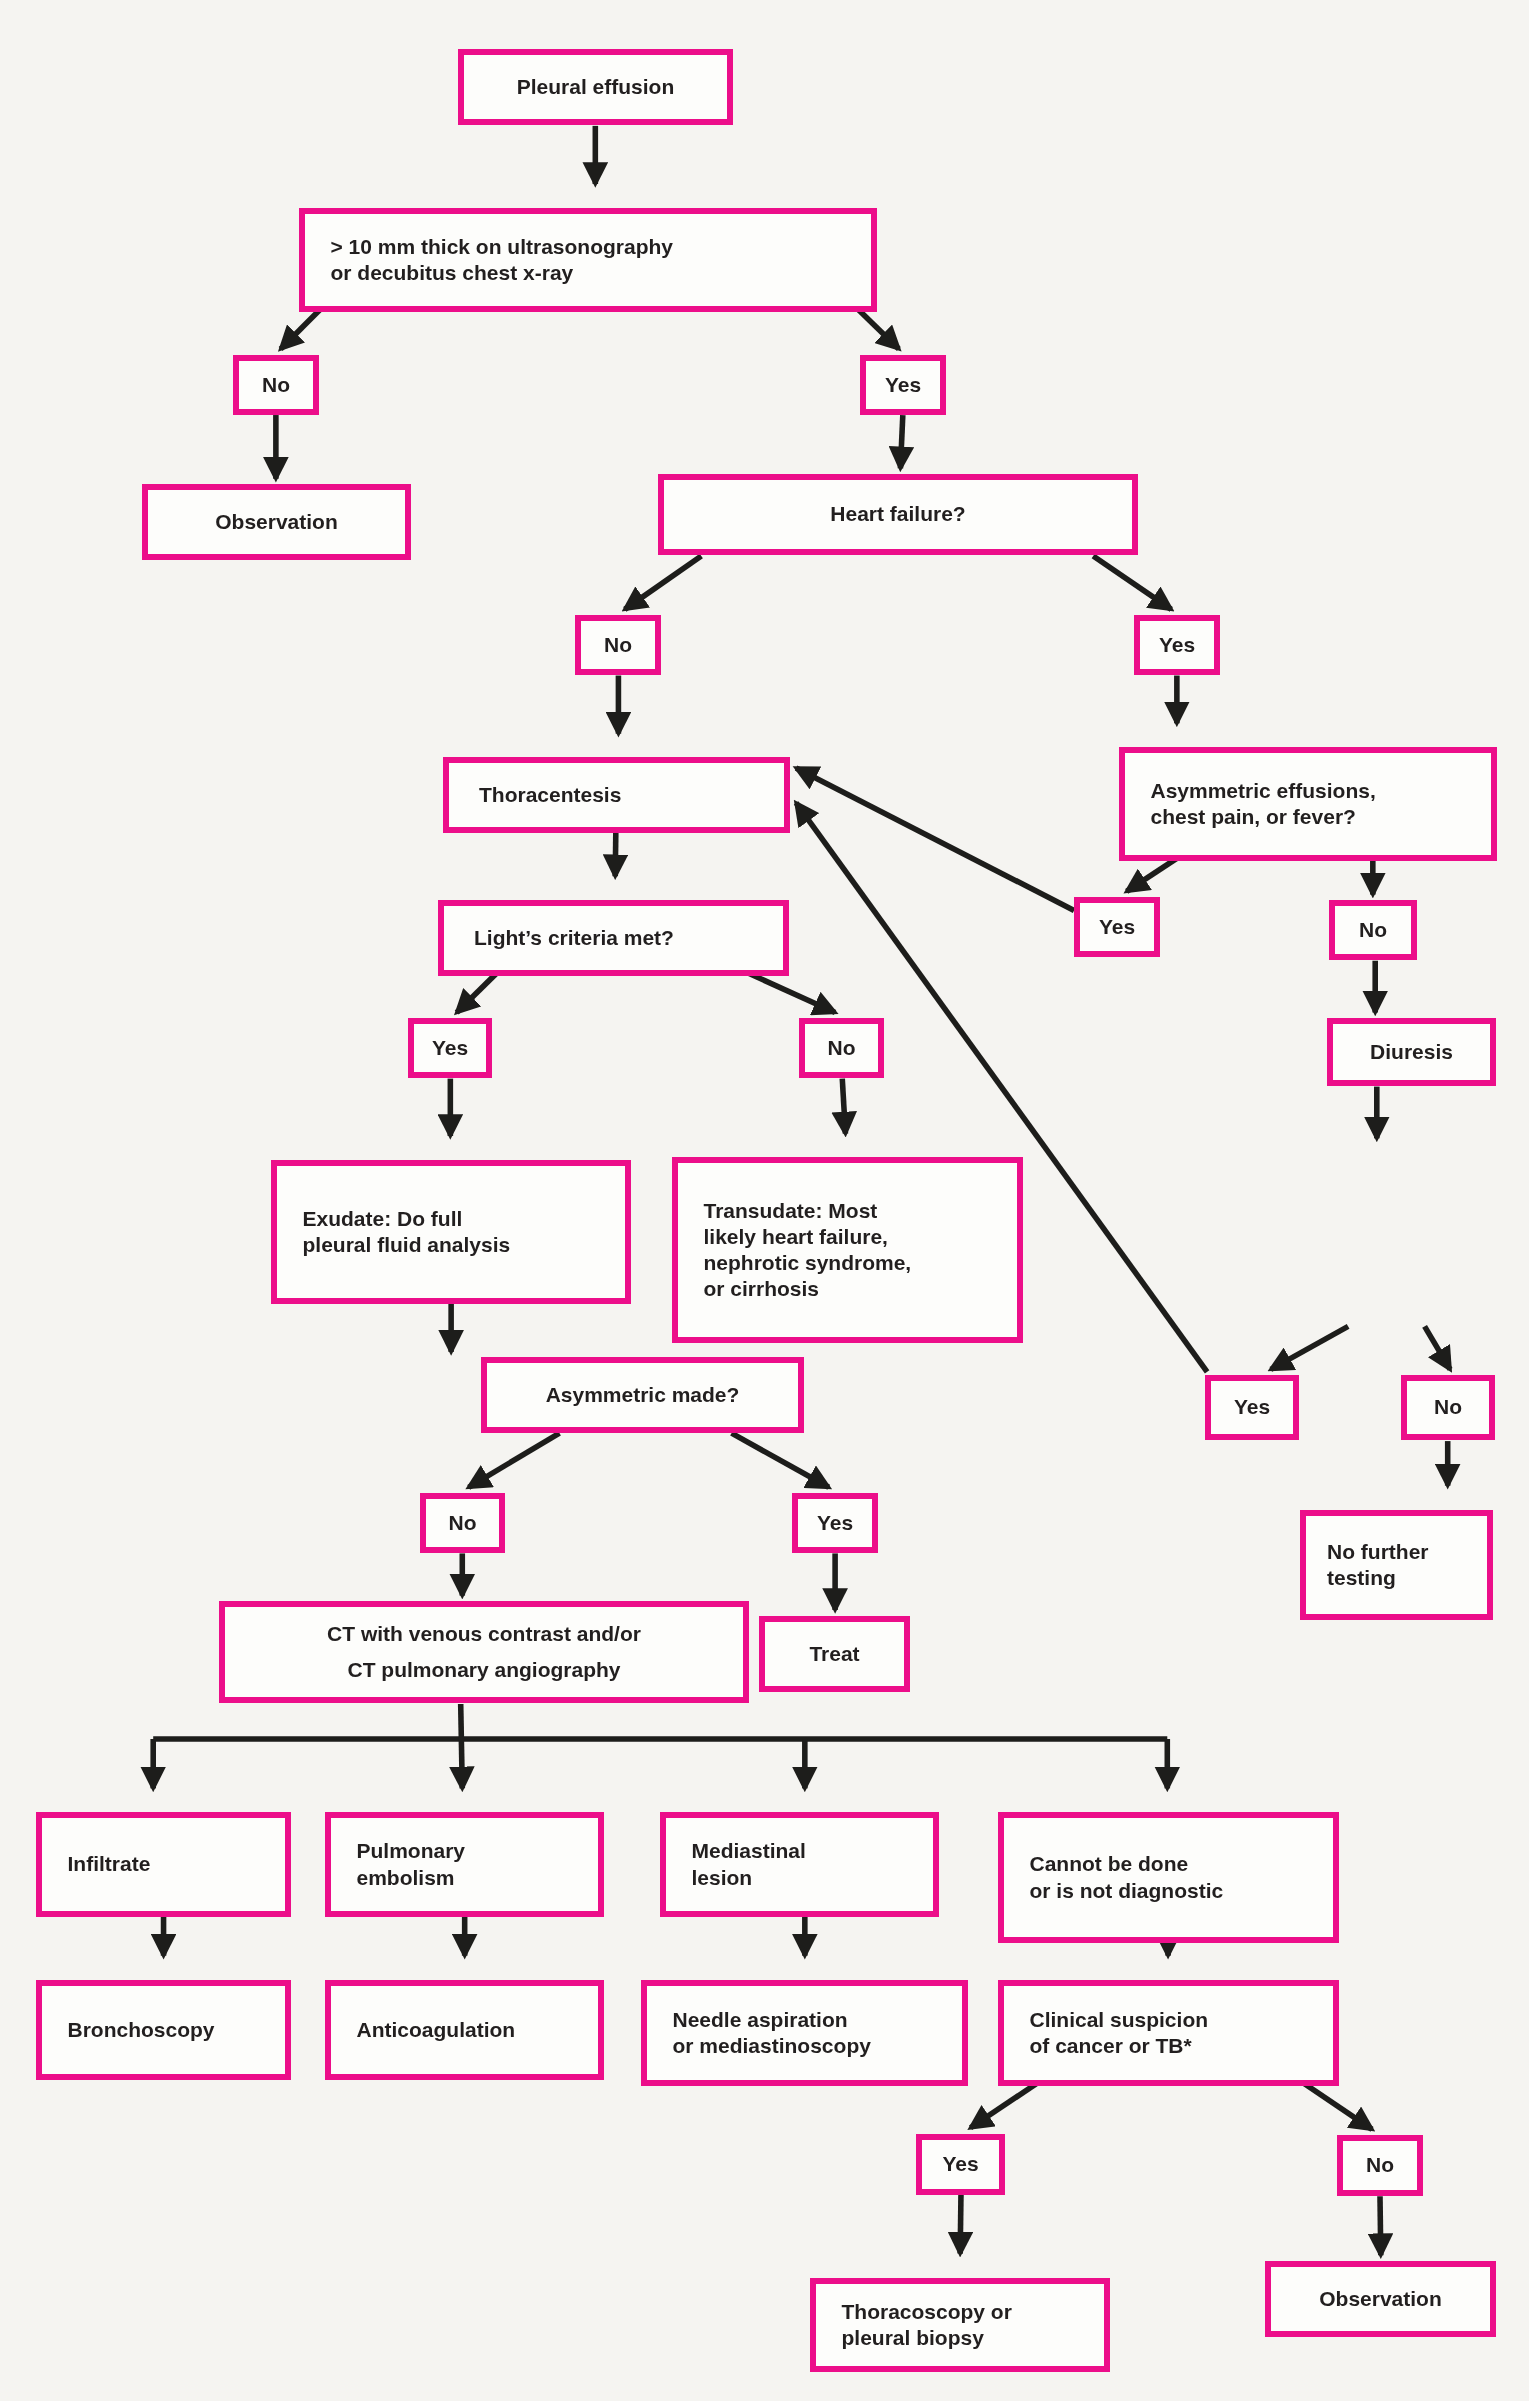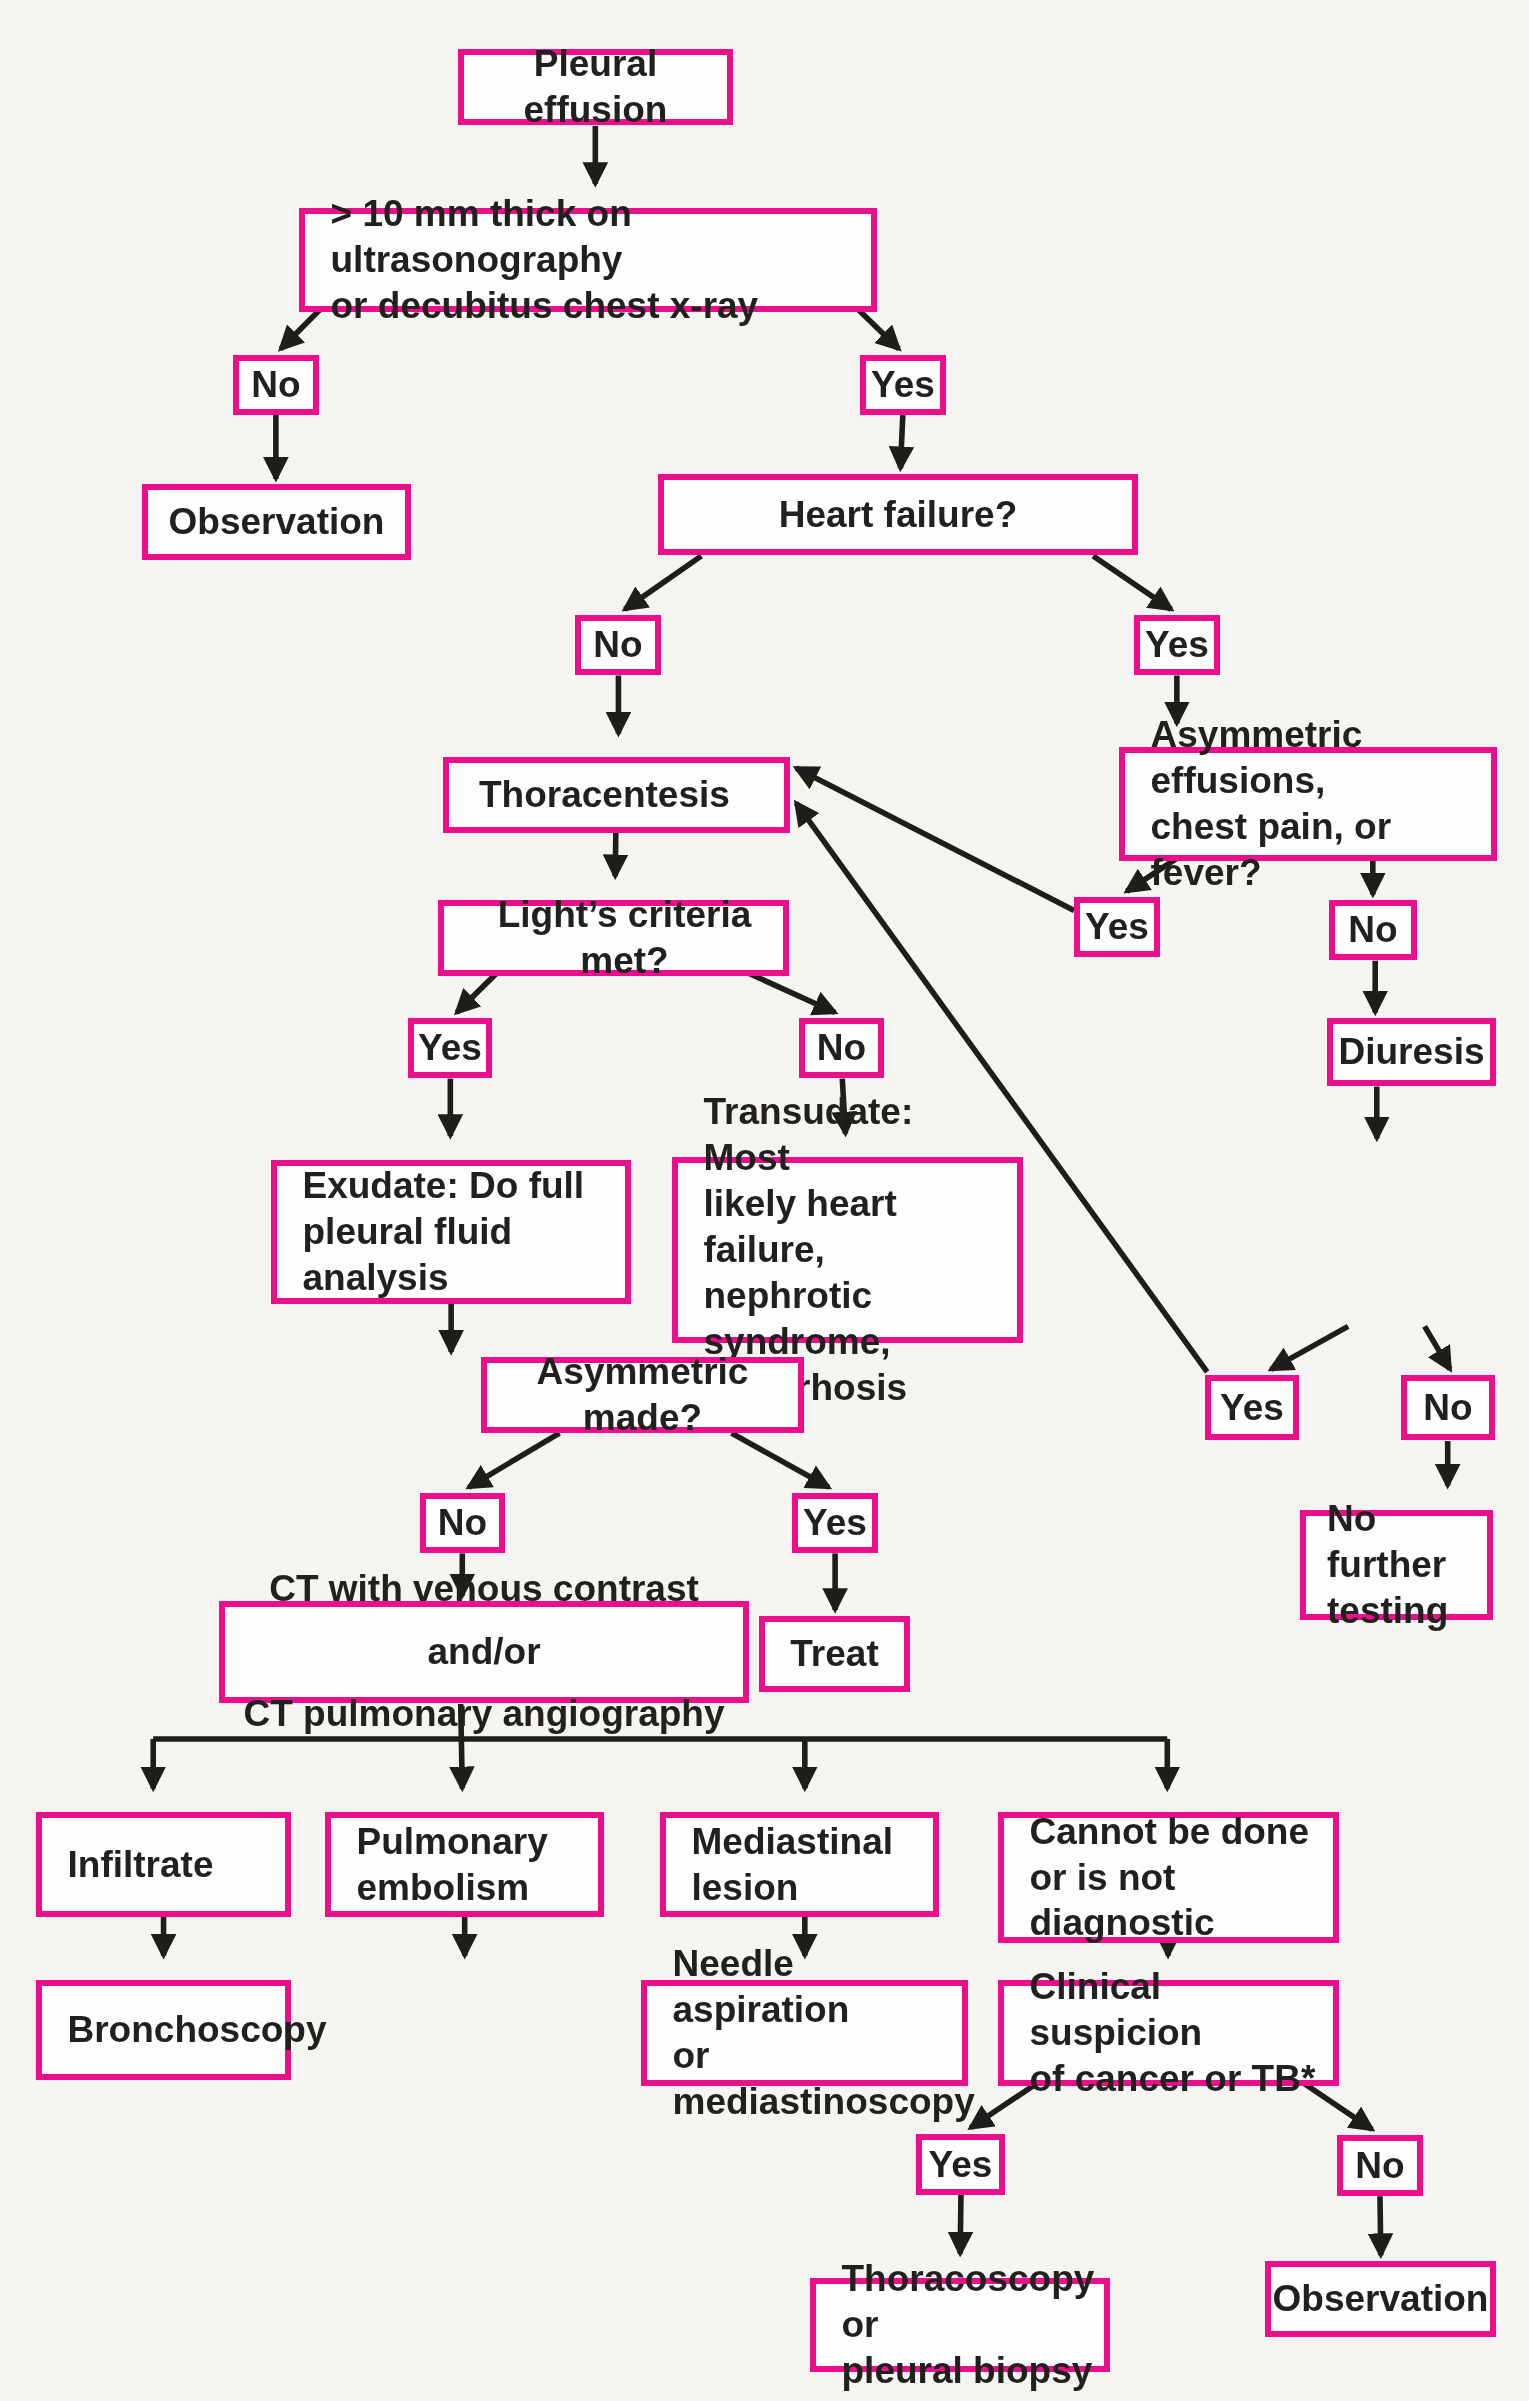--- a/index.html
+++ b/index.html
@@ -4,21 +4,21 @@
 <style>
   html,body{margin:0;padding:0;background:#f5f4f1;}
   .canvas{
     position:relative;width:1530px;height:2401px;background:#f5f4f1;
     font-family:"Liberation Sans",sans-serif;color:#221f1f;
   }
   .arrows{position:absolute;left:0;top:0;width:1530px;height:2401px;}
   .node{
     position:absolute;box-sizing:border-box;
     border:6.4px solid #ec0e8a;background:#fdfdfb;
-    font-size:37px;font-weight:700;line-height:1.24;
+    font-size:21px;font-weight:700;line-height:1.24;
     display:flex;align-items:center;white-space:pre-line;
     color:#221f1f;
   }
   .center{justify-content:center;text-align:center;padding:0 6.4px;}
   .left{justify-content:flex-start;text-align:left;padding-left:25.5px;padding-right:8px;margin-top:18px;}
   .pad26{padding-left:21px;}
   .pad38{padding-left:30px;text-align:center;}
   .ct-lines{line-height:1.7;margin-left:44px;}
 </style>
 </head>
@@ -112,20 +112,21 @@
 CT pulmonary angiography</div>
   <div class="node center" style="left:759px;top:1616px;width:151px;height:76px">Treat</div>
   <div class="node left" style="left:36px;top:1794px;width:255px;height:105px">Infiltrate</div>
   <div class="node left" style="left:325px;top:1794px;width:279px;height:105px">Pulmonary
 embolism</div>
   <div class="node left" style="left:660px;top:1794px;width:279px;height:105px">Mediastinal
 lesion</div>
   <div class="node left" style="left:998px;top:1794px;width:341px;height:131px">Cannot be done
 or is not diagnostic</div>
   <div class="node left" style="left:36px;top:1962px;width:255px;height:100px">Bronchoscopy</div>
+  <div class="node left" style="left:325px;top:1962px;width:279px;height:100px">Anticoagulation</div>
   <div class="node left" style="left:641px;top:1962px;width:327px;height:106px">Needle aspiration
 or mediastinoscopy</div>
   <div class="node left" style="left:998px;top:1962px;width:341px;height:106px">Clinical suspicion
 of cancer or TB*</div>
   <div class="node center" style="left:916px;top:2134px;width:89px;height:61px">Yes</div>
   <div class="node center" style="left:1337px;top:2135px;width:86px;height:61px">No</div>
   <div class="node left" style="left:810px;top:2260px;width:300px;height:94px">Thoracoscopy or
 pleural biopsy</div>
   <div class="node center" style="left:1265px;top:2261px;width:231px;height:76px">Observation</div>
 

